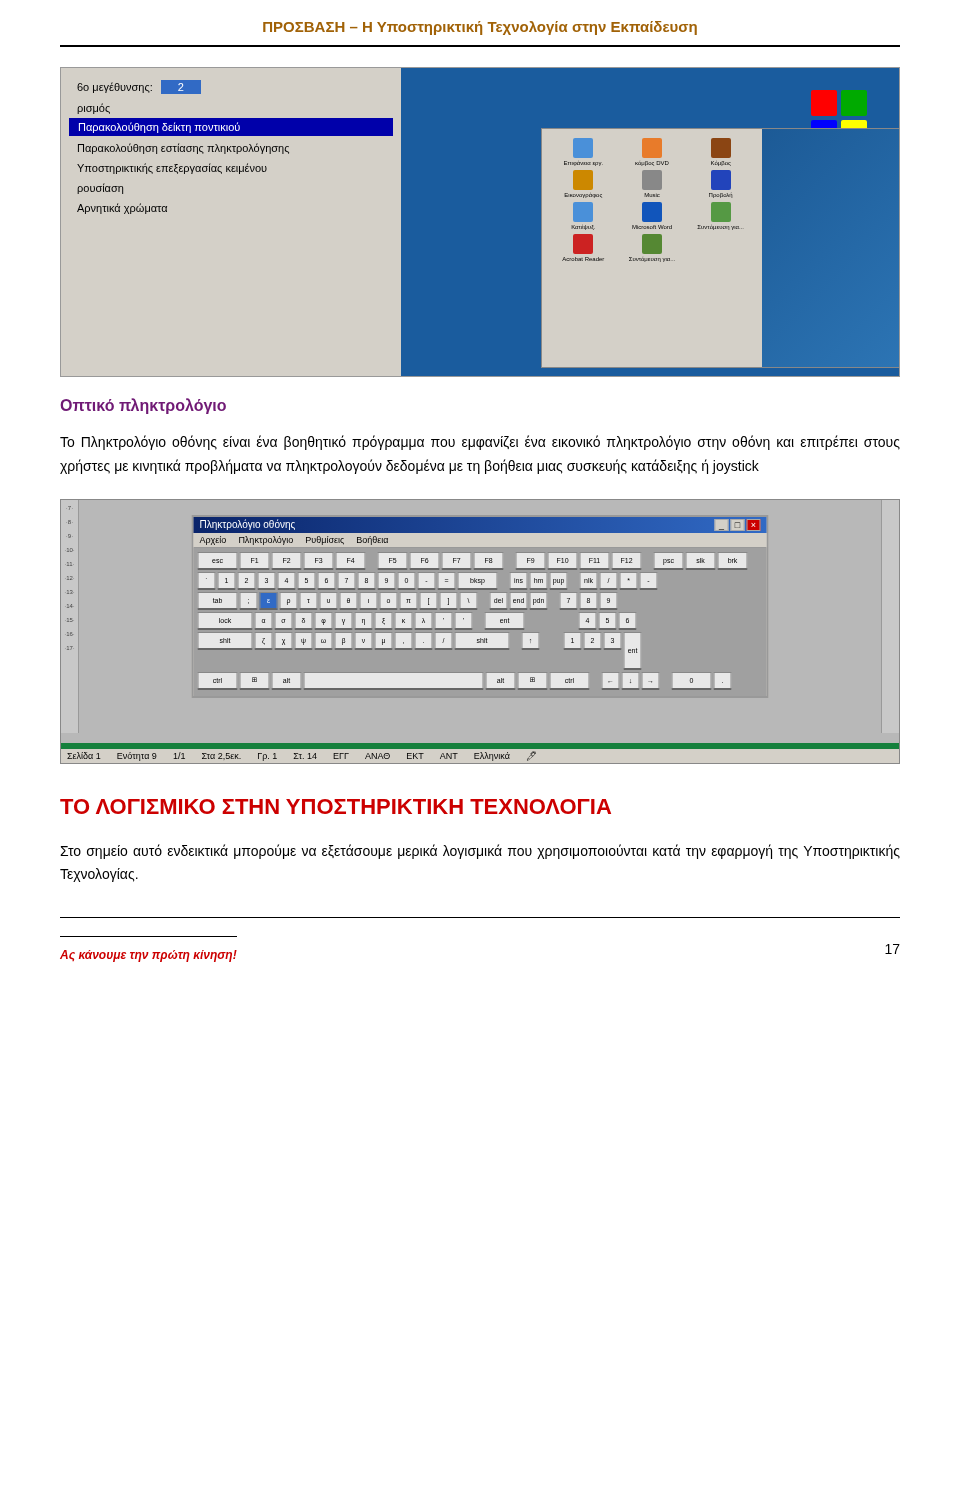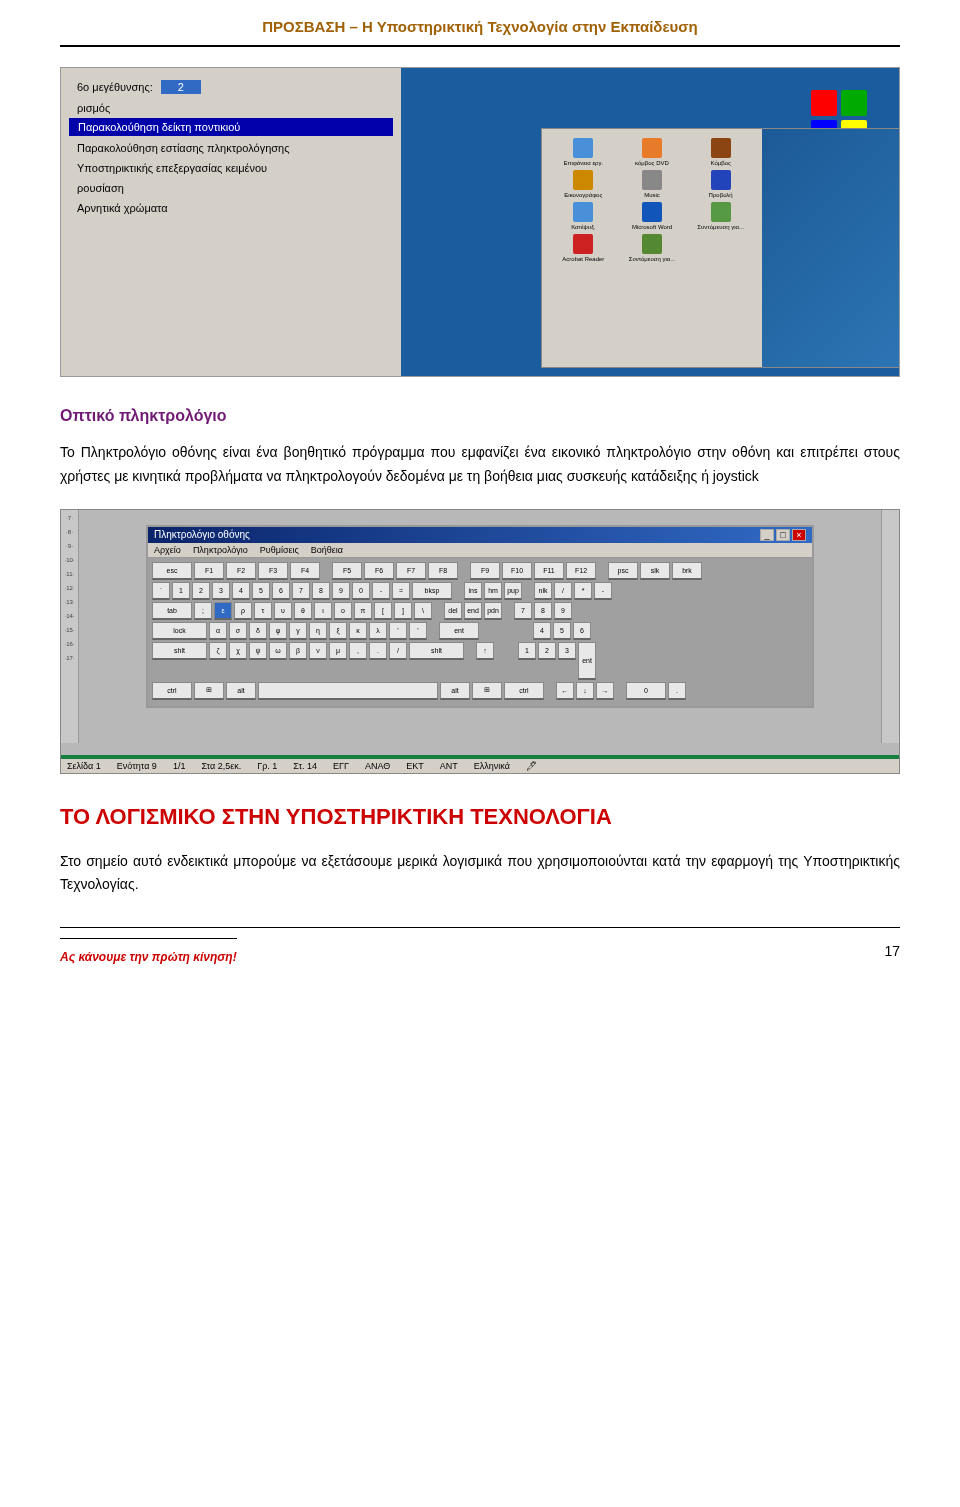--- a/index.html
+++ b/index.html
@@ -36,21 +36,21 @@
       color: #000;
     }
 
     
     .screenshot-top {
       width: 100%;
       background: #c0c0c0;
       border: 1px solid #999;
       display: flex;
       height: 310px;
-      margin-bottom: 30px;
+      margin-bottom: 20px;
       overflow: hidden;
       position: relative;
     }
 
     .screenshot-left-panel {
       width: 340px;
       background: #d4d0c8;
       padding: 8px;
       position: relative;
     }
@@ -185,21 +185,21 @@
       position: relative;
       display: flex;
       flex-direction: column;
     }
 
     .kbd-window {
       position: absolute;
       left: 50%;
       top: 15px;
       transform: translateX(-50%);
-      width: 668px;
+      width: 577px;
       background: #d4d0c8;
       border: 2px solid #999;
     }
 
     .kbd-titlebar {
       background: linear-gradient(to right, #0a246a, #316ac5);
       color: #fff;
       font-size: 10px;
       padding: 2px 6px;
       display: flex;
@@ -263,21 +263,21 @@
 
     .key.wide { min-width: 30px; }
     .key.wider { min-width: 40px; }
     .key.widest { min-width: 55px; }
     .key.spacebar { min-width: 180px; }
     .key.highlighted { background: #316AC5; color: #fff; }
 
     
     .status-bar {
       background: #d4d0c8;
-      border-top: 4px solid #15803d;
+      border-top: 6px solid #15803d;
       display: flex;
       padding: 2px 6px;
       font-size: 9px;
       gap: 16px;
       position: absolute;
       bottom: 0;
       left: 0;
       right: 0;
     }
 
@@ -295,21 +295,21 @@
       line-height: 1.7;
       color: #000;
       margin-bottom: 20px;
       text-align: justify;
     }
 
     
     .footer {
       margin-top: 30px;
       border-top: 1px solid #000;
-      padding-top: 8px;
+      padding-top: 16px;
       display: flex;
       justify-content: space-between;
       align-items: center;
     }
 
     .footer-note {
       font-size: 12px;
       font-weight: bold;
       color: #cc0000;
       font-style: italic;

